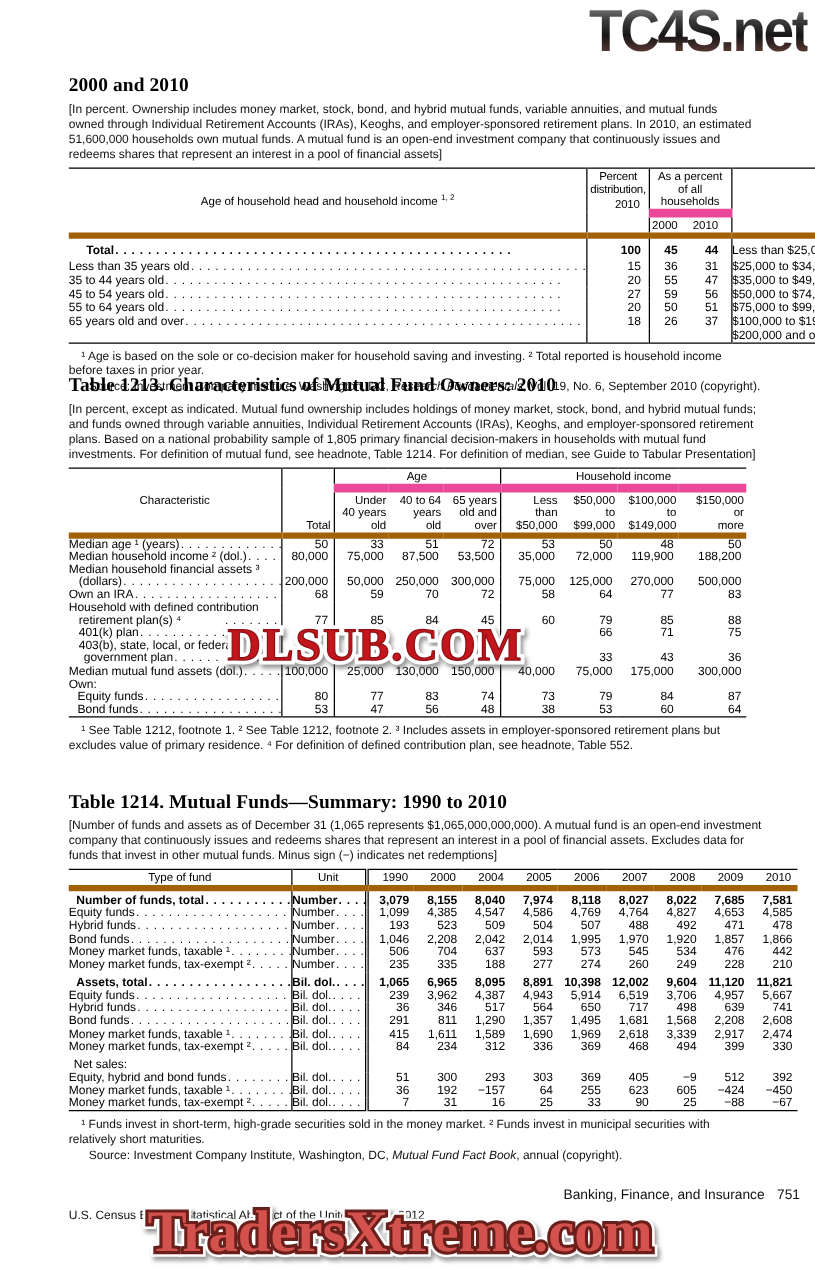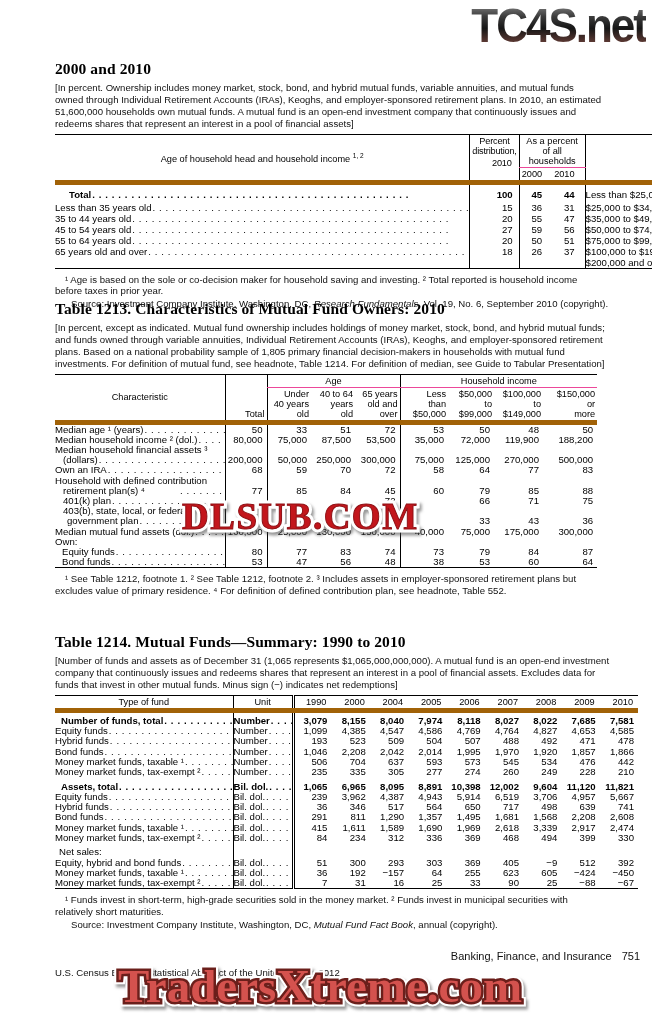--- a/index.html
+++ b/index.html
@@ -16,21 +16,21 @@
 
   table.tbl{border-collapse:collapse;table-layout:fixed;font-size:9.6px;
             border-top:1.5px solid #000;border-bottom:1.5px solid #000;}
   .tbl th{font-weight:normal;font-size:9.2px;line-height:10px;padding:1px 2px;}
   .tbl td{padding:0;height:11px;line-height:11px;overflow:hidden;}
   #t1213 td{height:10.2px;line-height:10.2px;}
   #t1214 td{height:10.3px;line-height:10.3px;}
   .vl{border-left:1px solid #000;}
   .dbl{border-left:3px double #000;}
   .hb{border-bottom:5px solid #a16207;}
-  .grp{text-align:center;vertical-align:middle;border-bottom:1px solid #ec4899;}
+  .grp{text-align:center;vertical-align:middle;border-bottom:7px solid #ec4899;}
   .stubh{text-align:center;vertical-align:middle;}
   .pcth{text-align:center;vertical-align:top;white-space:nowrap;font-size:8.9px;letter-spacing:-.2px;}
   .pcth .yr{text-align:right;padding-right:5px;margin-top:2px;}
   .yrh{text-align:right;vertical-align:bottom;}
   .totalh{vertical-align:bottom;text-align:right;padding-right:4px;padding-bottom:1px;}
   .sub{white-space:pre-line;text-align:right;vertical-align:bottom;padding-right:3px;line-height:10.4px;}
   td.num{text-align:right;}
   #t1212 td.pctL{padding-right:6px;} #t1212 td.yrL{padding-right:10px;}
   #t1213 td.num{padding-right:4px;}
   #t1214 td.num{padding-right:4px;}
@@ -647,21 +647,21 @@
               </div>
             </td>
             <td class="unit vl">
               <div class="lw">
                 <span class="lt">Number</span>
                 <span class="ld"></span>
               </div>
             </td>
             <td class="num dbl">235</td>
             <td class="num">335</td>
-            <td class="num">305</td>
+            <td class="num">188</td>
             <td class="num">277</td>
             <td class="num">274</td>
             <td class="num">260</td>
             <td class="num">249</td>
             <td class="num">228</td>
             <td class="num">210</td>
           </tr>
           <tr class="gap">
             <td class="lbl b">
               <div class="lw" style="padding-left: 6px;">

